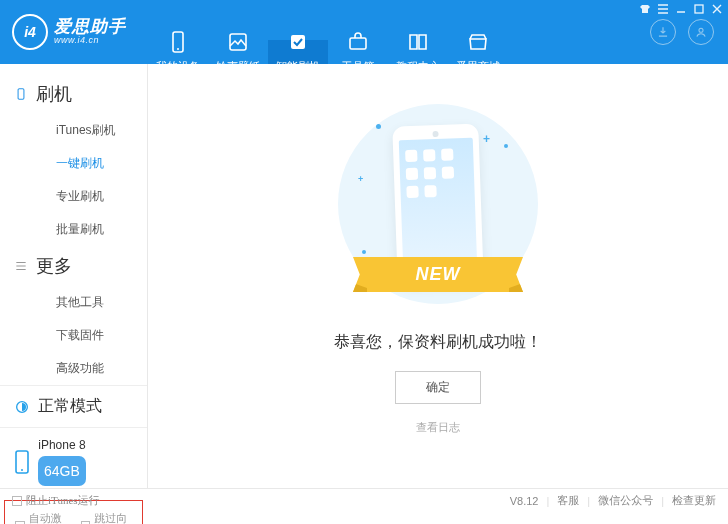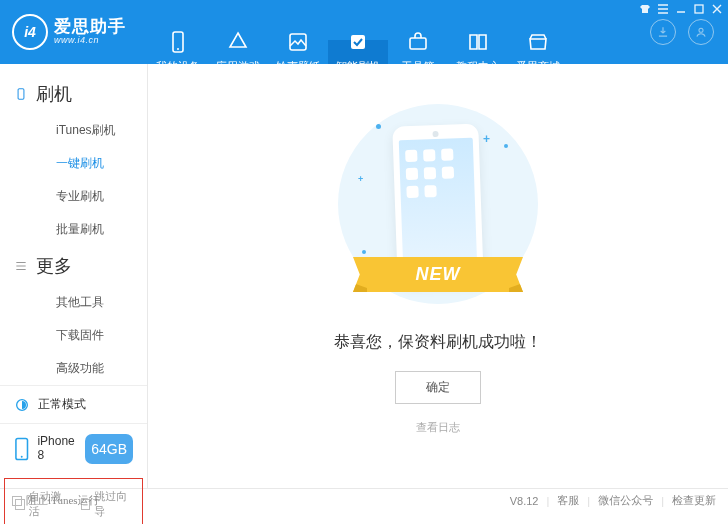--- a/index.html
+++ b/index.html
@@ -30,21 +30,21 @@
       width: 36px; height: 36px;
       border: 2px solid #fff;
       border-radius: 50%;
       display: flex; align-items: center; justify-content: center;
       font-style: italic;
       font-weight: bold;
       font-size: 14px;
       margin-right: 6px;
     }
     .logo-text { display: flex; flex-direction: column; line-height: 1.1; }
-    .logo-title { font-size: 17px; font-weight: bold; letter-spacing: 1px; }
+    .logo-title { font-size: 17px; font-weight: bold; letter-spacing: 1px; font-style: italic;}
     .logo-sub { font-size: 9px; opacity: 0.9; letter-spacing: 0.5px; font-style: italic;}
     .tabs {
       display: flex;
       flex: 1;
       margin-top: 40px;
     }
     .tab {
       width: 60px;
       display: flex;
       flex-direction: column;
@@ -112,29 +112,29 @@
       color: #555;
       cursor: pointer;
       margin-left: 16px;
     }
     .side-item.active { color: #1b8fe6; }
     .side-bottom { border-top: 1px solid #eee; }
     .status-row {
       display: flex; align-items: center;
       padding: 10px 14px;
       gap: 8px;
-      font-size: 12px;
+      font-size: 16px;
       border-bottom: 1px solid #eee;
     }
     .status-row svg { width: 16px; height: 16px; }
     .dev-row {
       display: flex; align-items: center;
       gap: 8px; padding: 10px 14px;
     }
-    .dev-row .dev-info { display: flex; flex-direction: row; gap: 4px; }
+    .dev-row .dev-info { display: flex; flex-direction: column; gap: 4px; align-items: center; }
     .badge {
       background: #4da9ee; color: #fff;
       font-size: 14px; padding: 7px 6px; border-radius: 7px;
       align-self: flex-start;
     }
     .check-row {
       border: 1.5px solid #e03a2f;
       display: flex;
       align-items: center;
       gap: 14px;
@@ -269,28 +269,20 @@
 
   <div class="tabs">
     <div class="tab">
       <span class="ico">
           <svg viewBox="0 0 24 24">
             <rect x="7" y="2" width="10" height="20" rx="2" fill="none" stroke="#fff" stroke-width="1.6"></rect>
             <circle cx="12" cy="19" r="1"></circle>
           </svg>
         </span>
       <span>我的设备</span>
-    </div>
-    <div class="tab">
-      <span class="ico">
-          <svg viewBox="0 0 24 24">
-            <path d="M12 3l8 14H4z" fill="none" stroke="#fff" stroke-width="1.6"></path>
-          </svg>
-        </span>
-      <span>应用游戏</span>
     </div>
     <div class="tab">
       <span class="ico">
           <svg viewBox="0 0 24 24">
             <rect x="4" y="4" width="16" height="16" rx="2" fill="none" stroke="#fff" stroke-width="1.6"></rect>
             <path d="M4 16l5-5 3 3 3-4 5 6" fill="none" stroke="#fff" stroke-width="1.5"></path>
           </svg>
         </span>
       <span>铃声壁纸</span>
     </div>

